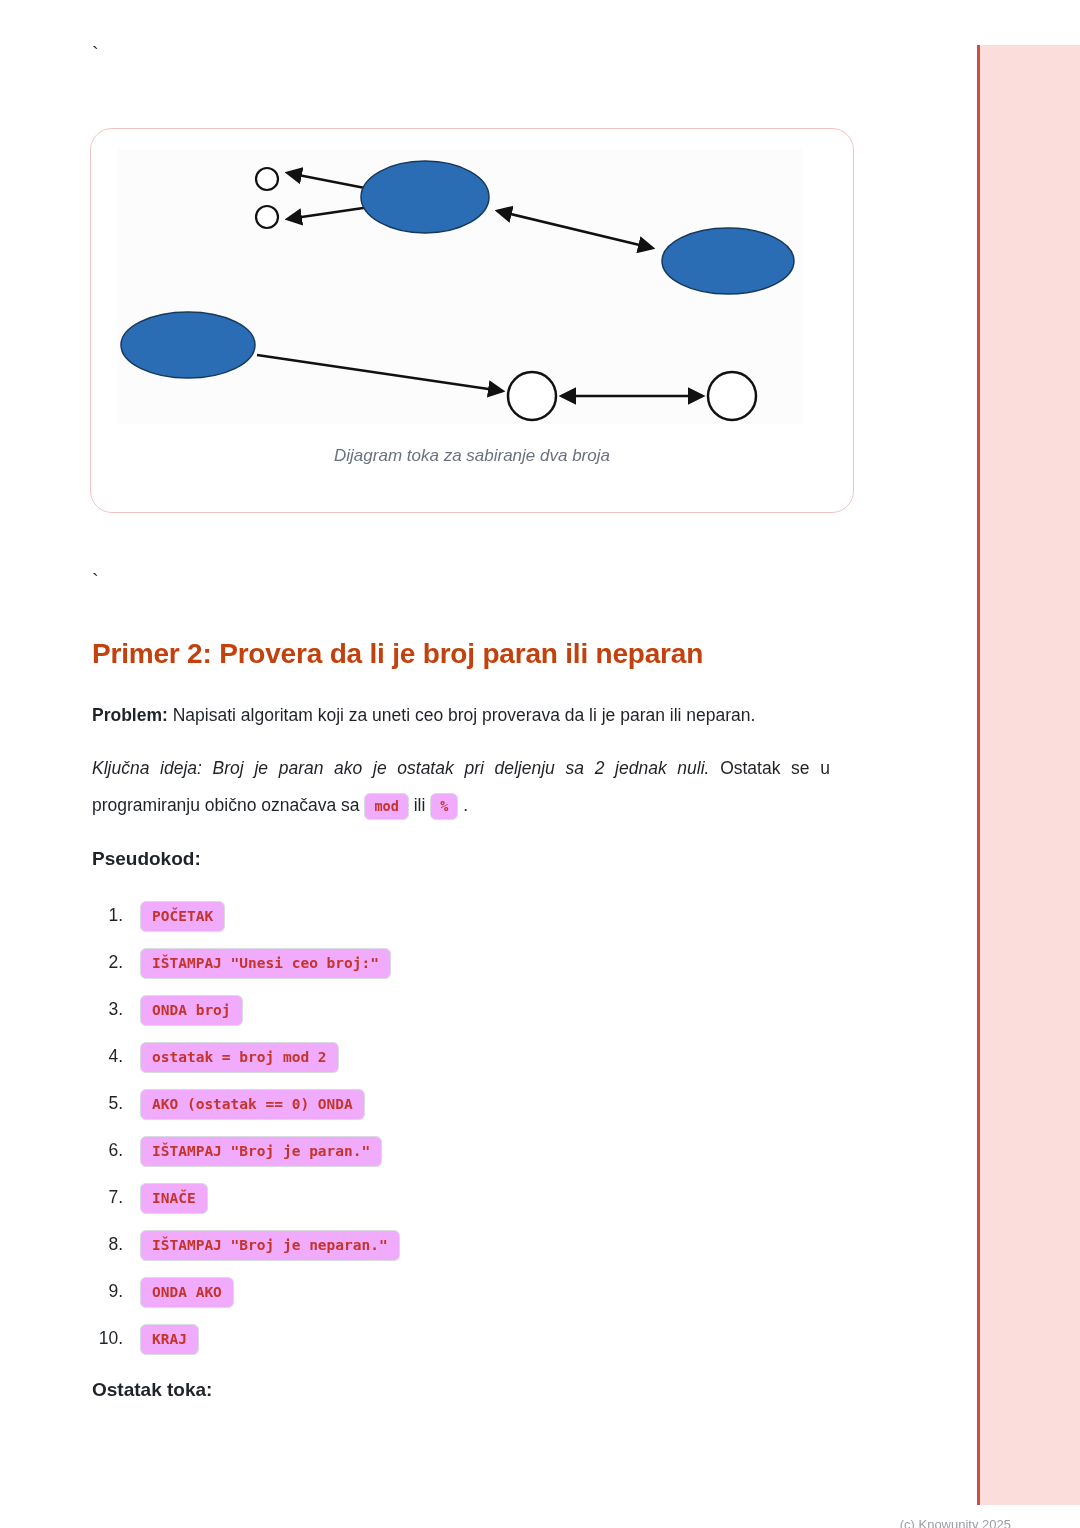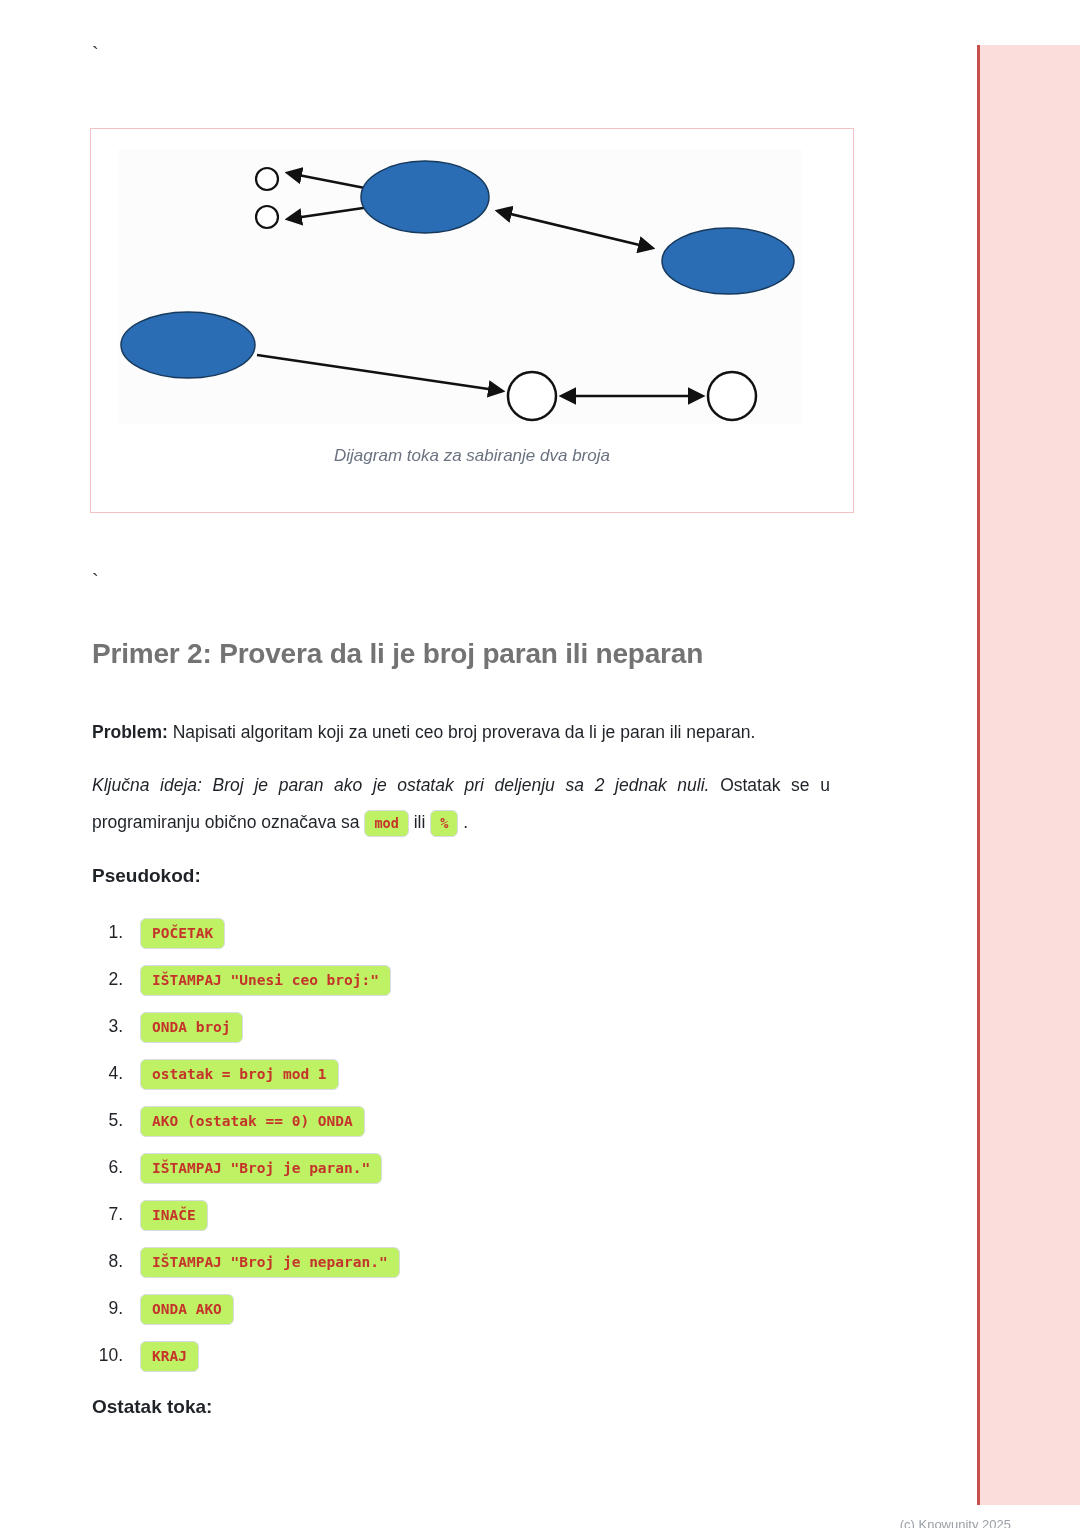--- a/index.html
+++ b/index.html
@@ -40,21 +40,21 @@
   }
   .tick-top { margin-top: 44px; }
   .tick-mid { margin-top: 58px; }
 
   
   .card {
     margin-top: 64px;
     margin-left: -2px;
     width: 764px;
     border: 1.5px solid #f3c3c3;
-    border-radius: 0;
+    border-radius: 22px;
     background: #ffffff;
     padding: 20px 27px 46px 27px;
   }
   .fig-area {
     width: 684px;
     height: 275px;
     background: #fcfcfc;
   }
   .fig-caption {
     margin-top: 22px;
@@ -62,45 +62,45 @@
     font-style: italic;
     font-size: 17px;
     color: #6a7280;
   }
 
   h1.heading {
     margin-top: 46px;
     font-size: 28px;
     line-height: 34px;
     font-weight: bold;
-    color: #737373;
+    color: #c2410c;
     letter-spacing: -0.2px;
   }
 
   p.body-p {
-    margin-top: 43px;
+    margin-top: 26px;
     font-size: 17.5px;
     line-height: 2.12;
     text-align: justify;
   }
   p.body-p.tight { margin-top: 16px; }
   p.label-p {
     margin-top: 24px;
     font-size: 19px;
     font-weight: bold;
   }
   em.idea { font-style: italic; }
 
   .chip {
     display: inline-block;
     font-family: "DejaVu Sans Mono", monospace;
     font-size: 14.5px;
     font-weight: bold;
     color: #c5342b;
-    background: #bef264;
+    background: #f0abfc;
     border: 1px solid #d8dce1;
     border-radius: 6px;
     padding: 4px 11px 5px;
     line-height: 20px;
     text-align: left;
     white-space: nowrap;
   }
   .chip.inline {
     font-size: 13.5px;
     padding: 2px 9px 3px;
@@ -173,21 +173,21 @@
   <p class="body-p"><strong>Problem:</strong> <span>Napisati algoritam koji za uneti ceo broj proverava da li je paran ili neparan.</span></p>
 
   <p class="body-p tight"><em class="idea">Ključna ideja: Broj je paran ako je ostatak pri deljenju sa 2 jednak nuli.</em> <span>Ostatak se u programiranju obično označava sa</span> <code class="chip inline">mod</code> <span>ili</span> <code class="chip inline">%</code> <span>.</span></p>
 
   <p class="label-p">Pseudokod:</p>
 
   <ol class="steps">
     <li><code class="chip">POČETAK</code></li>
     <li><code class="chip">IŠTAMPAJ "Unesi ceo broj:"</code></li>
     <li><code class="chip">ONDA broj</code></li>
-    <li><code class="chip">ostatak = broj mod 1</code></li>
+    <li><code class="chip">ostatak = broj mod 2</code></li>
     <li><code class="chip">AKO (ostatak == 0) ONDA</code></li>
     <li><code class="chip">IŠTAMPAJ "Broj je paran."</code></li>
     <li><code class="chip">INAČE</code></li>
     <li><code class="chip">IŠTAMPAJ "Broj je neparan."</code></li>
     <li><code class="chip">ONDA AKO</code></li>
     <li><code class="chip">KRAJ</code></li>
   </ol>
 
   <p class="label-p diagram-label">Ostatak toka:</p>
 

